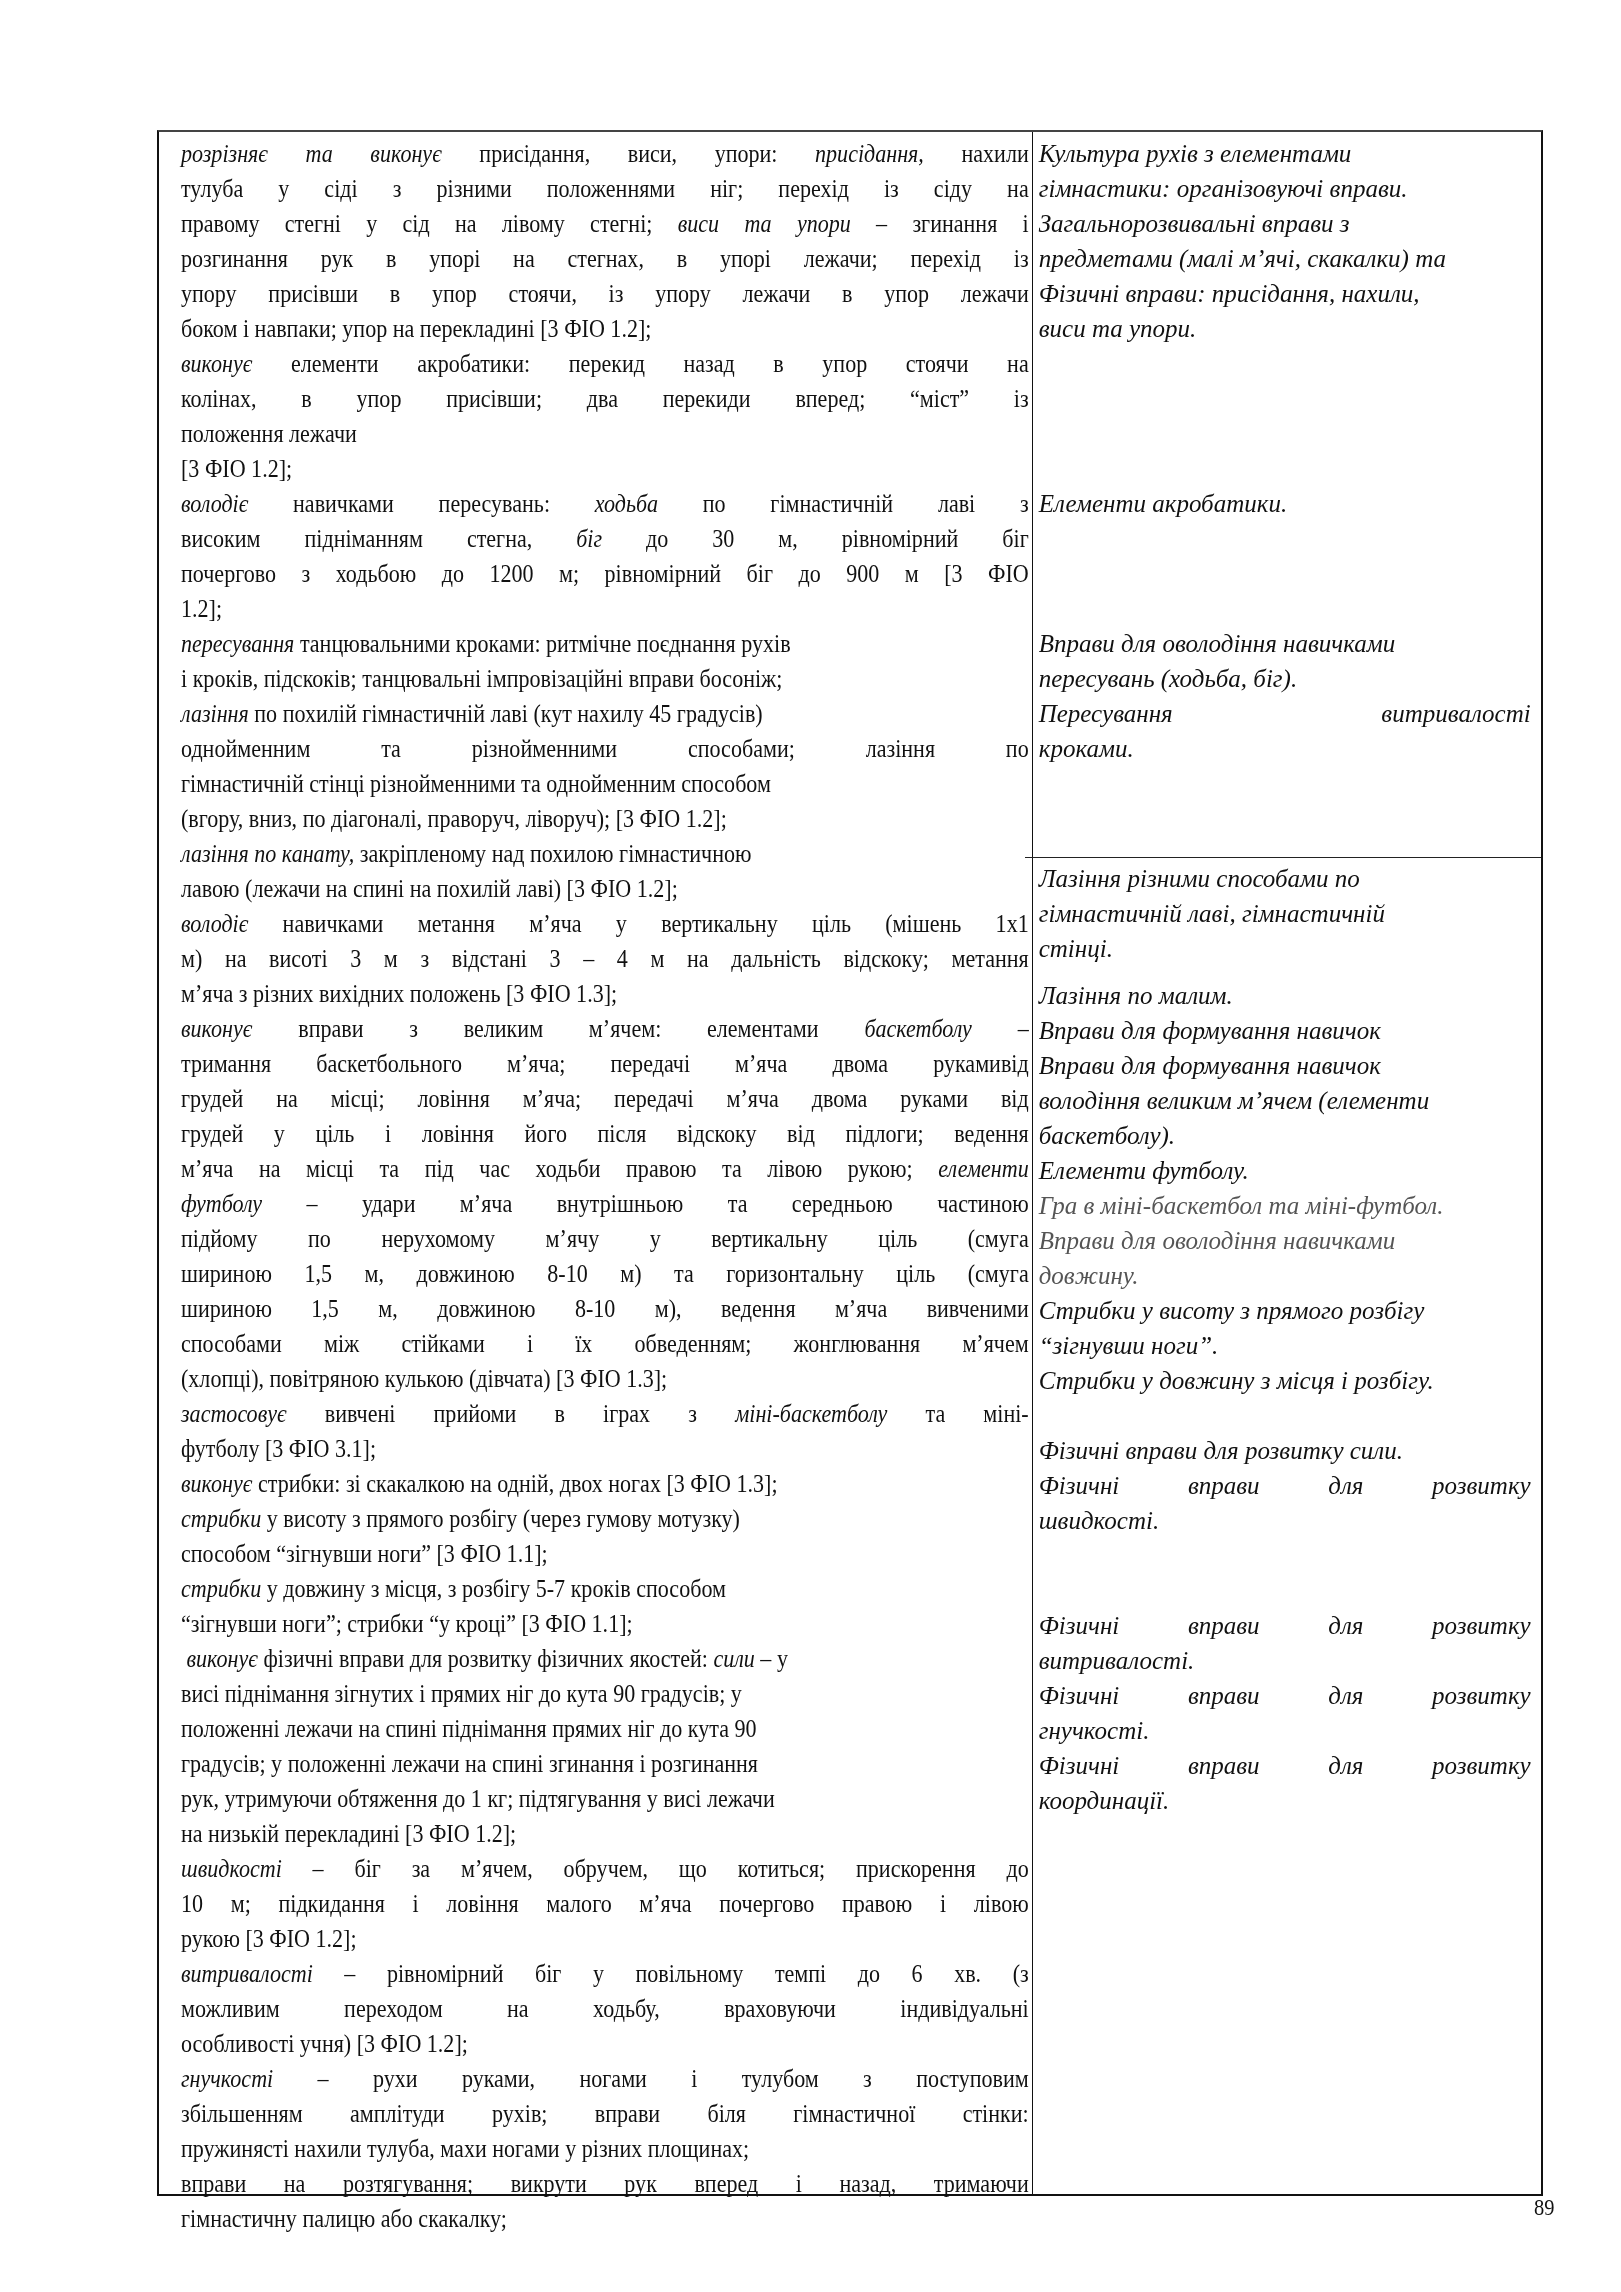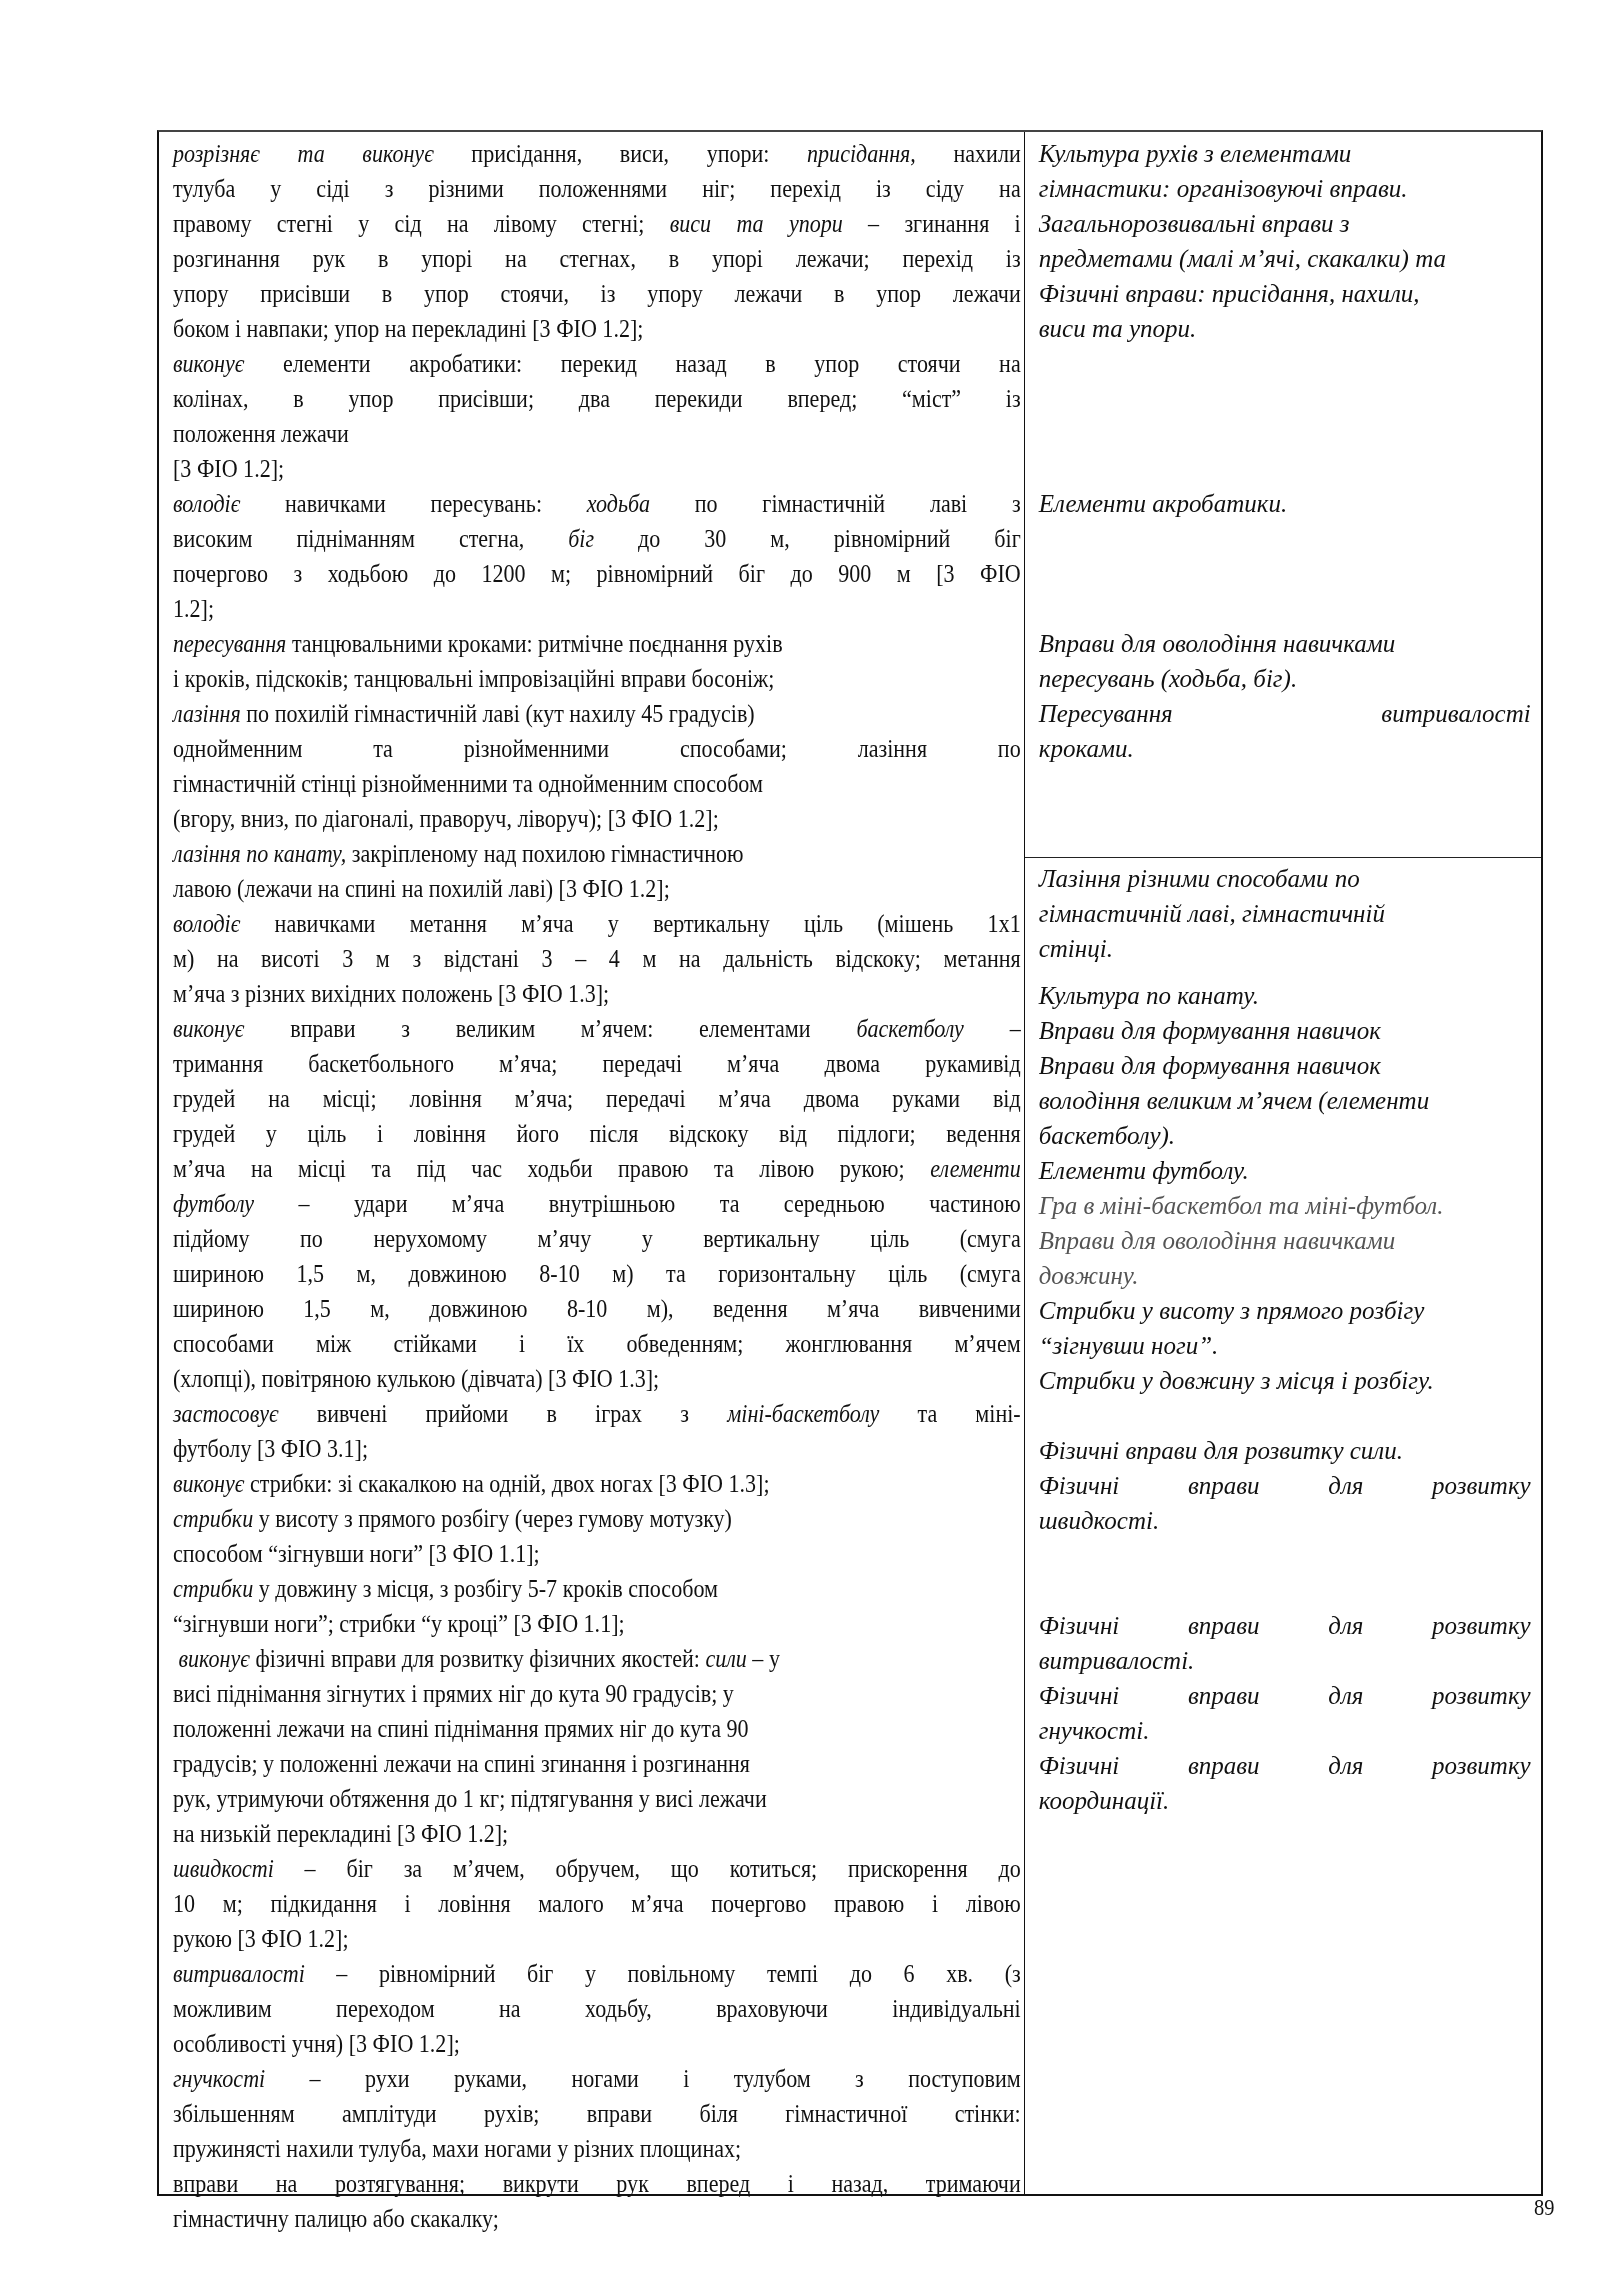--- a/index.html
+++ b/index.html
@@ -1,18 +1,18 @@
 <!DOCTYPE html>
 <html><head>
 <meta charset="utf-8">
 <style>
   html, body { margin: 0; padding: 0; background: #ffffff; }
   body { width: 1621px; height: 2293px; position: relative; overflow: hidden; font-family: "Liberation Serif", serif; color: #111; }
   .table { position: absolute; left: 157px; top: 130px; width: 1386px; height: 2066px; border: 2px solid #111; border-top-color: #444; box-sizing: border-box; }
-  .col-left { position: absolute; left: 0; top: 0; width: 866px; height: 100%; border-right: 1.5px solid #111; box-sizing: border-box; }
+  .col-left { position: absolute; left: 8px; top: 0; width: 866px; height: 100%; border-right: 1.5px solid #111; box-sizing: border-box; }
   .col-right { position: absolute; left: 866px; top: 0; right: 0; height: 100%; }
   .right-divider { position: absolute; left: 0; right: 0; top: 725px; height: 0; border-top: 1.5px solid #222; }
   .left-text { position: absolute; left: 13.7px; top: 3.9px; width: 980px; transform-origin: 0 0; transform: scaleX(0.865); }
   .ll { height: 35px; line-height: 35px; font-size: 25.5px; white-space: pre; display: block; }
   .ll.j { text-align: justify; text-align-last: justify; width: 980px; }
   .ll i, .ll .it { font-style: italic; }
   .right-text { position: absolute; left: 13.7px; top: 3.9px; width: 492px; }
   .rl { height: 35px; line-height: 35px; font-size: 25px; white-space: nowrap; display: block; font-style: italic; }
   .rl.j { text-align: justify; text-align-last: justify; }
   .rl.gray { color: #555; }
@@ -107,21 +107,21 @@
         <div class="rl">пересувань (ходьба, біг).</div>
         <div class="rl j">Пересування витривалості</div>
         <div class="rl">кроками.</div>
       </div>
     <div class="right-divider"></div>
     <div class="right-text" id="right-lower" style="top:729px">
         <div class="rl">Лазіння різними способами по</div>
         <div class="rl">гімнастичній лаві, гімнастичній</div>
         <div class="rl">стінці.</div>
         <div class="rl gap" style="height: 11.8px;"></div>
-        <div class="rl">Культура по канату.</div>
+        <div class="rl">Лазіння по малим.</div>
         <div class="rl">Вправи для формування навичок</div>
         <div class="rl">Вправи для формування навичок</div>
         <div class="rl">володіння великим м’ячем (елементи</div>
         <div class="rl">баскетболу).</div>
         <div class="rl">Елементи футболу.</div>
         <div class="rl gray">Гра в міні-баскетбол та міні-футбол.</div>
         <div class="rl gray">Вправи для оволодіння навичками</div>
         <div class="rl gray">довжину.</div>
         <div class="rl">Стрибки у висоту з прямого розбігу</div>
         <div class="rl">“зігнувши ноги”.</div>

